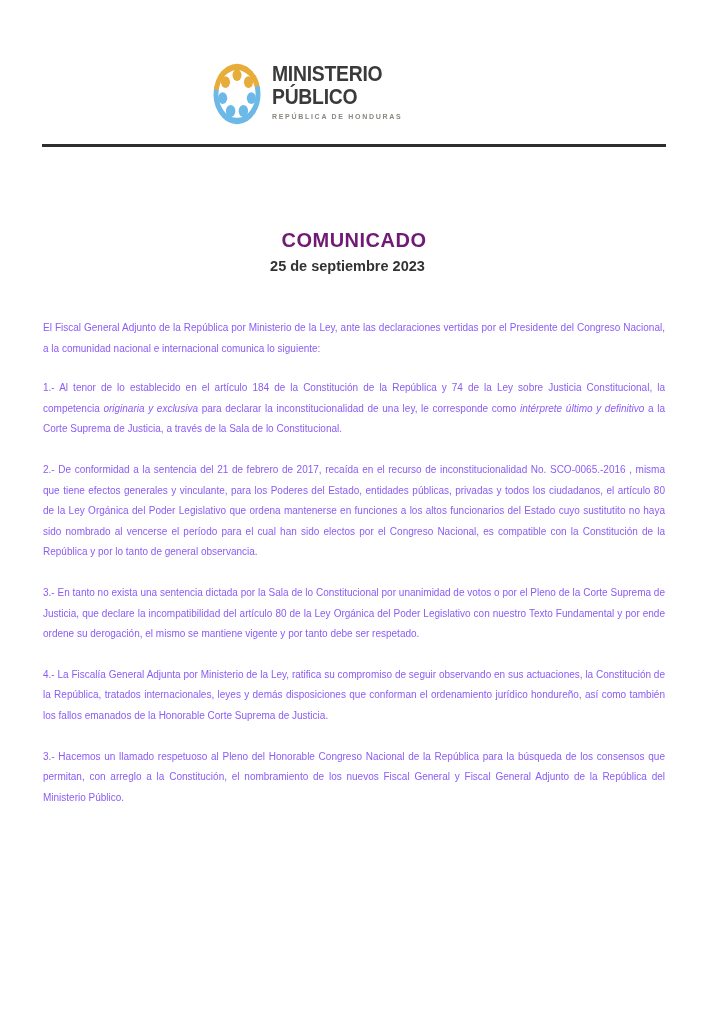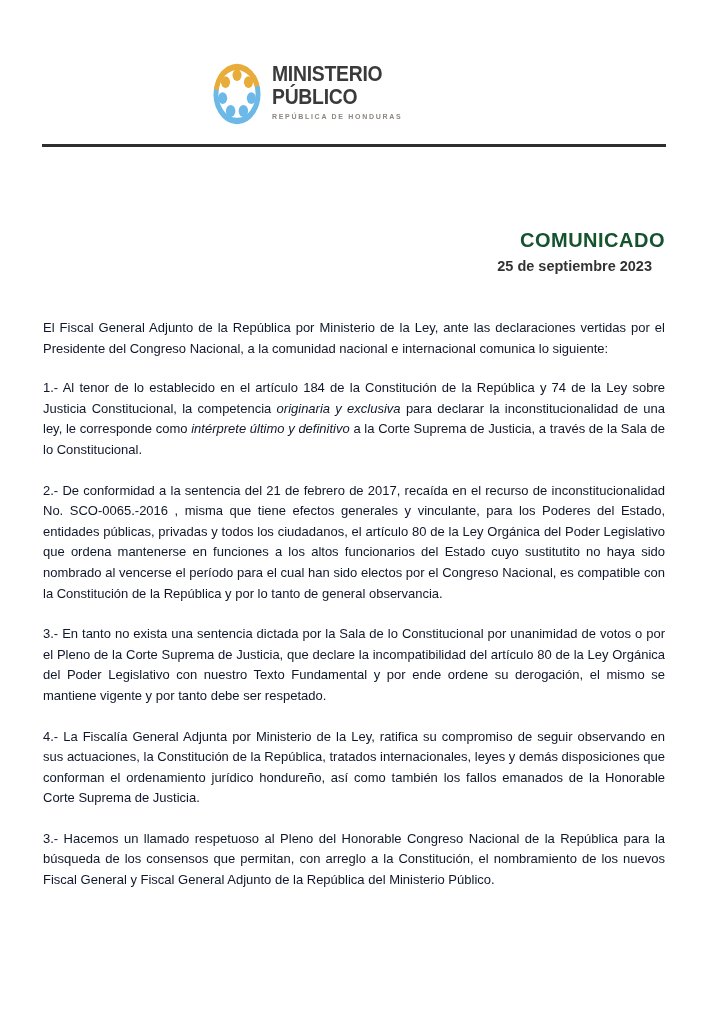--- a/index.html
+++ b/index.html
@@ -69,44 +69,44 @@
 
   
   .doc-main {
     position: absolute;
     top: 0;
     left: 43px;
     width: 622px;
   }
   .doc-title {
     margin: 229px 0 0 0;
-    text-align: right;
+    text-align: center;
     font-size: 20px;
     line-height: 22px;
     font-weight: 700;
     letter-spacing: 0.5px;
-    color: #14532d;
+    color: #701a75;
   }
   .doc-date {
     margin-top: 7px;
     padding-right: 13px;
-    text-align: right;
+    text-align: center;
     font-size: 14.5px;
     line-height: 16px;
     font-weight: 700;
     color: #333333;
   }
   .doc-intro {
     margin: 44px 0 19px 0;
   }
   .doc-intro, .para {
-    font-size: 13px;
+    font-size: 10px;
     line-height: 20.6px;
     text-align: justify;
-    color: #0f172a;
+    color: #8b5cf6;
   }
   .para { margin: 0 0 20px 0; }
   .seg-bold-italic {
     font-weight: 400;
     font-style: italic;
   }
 </style>
 </head>
 <body>
 

